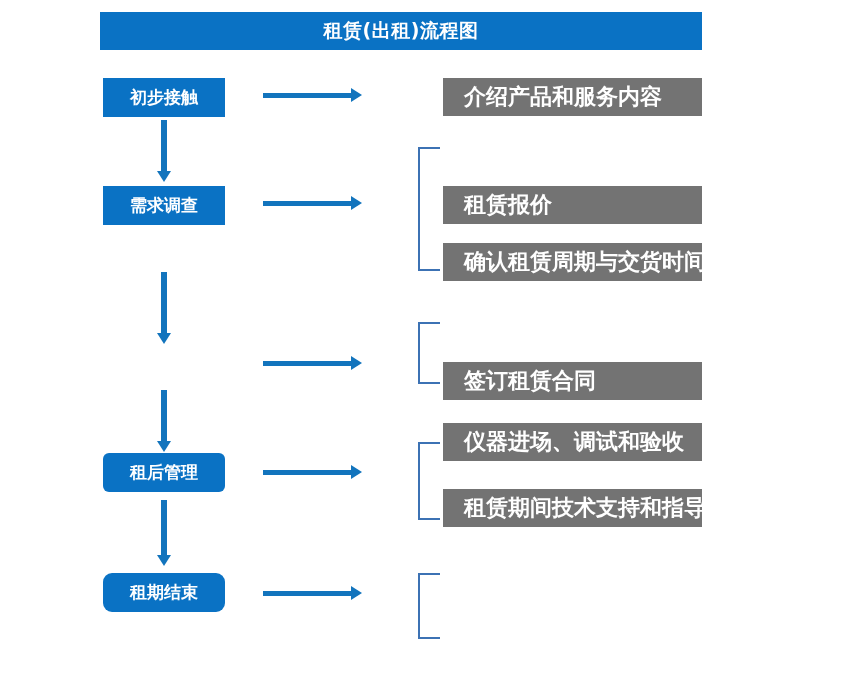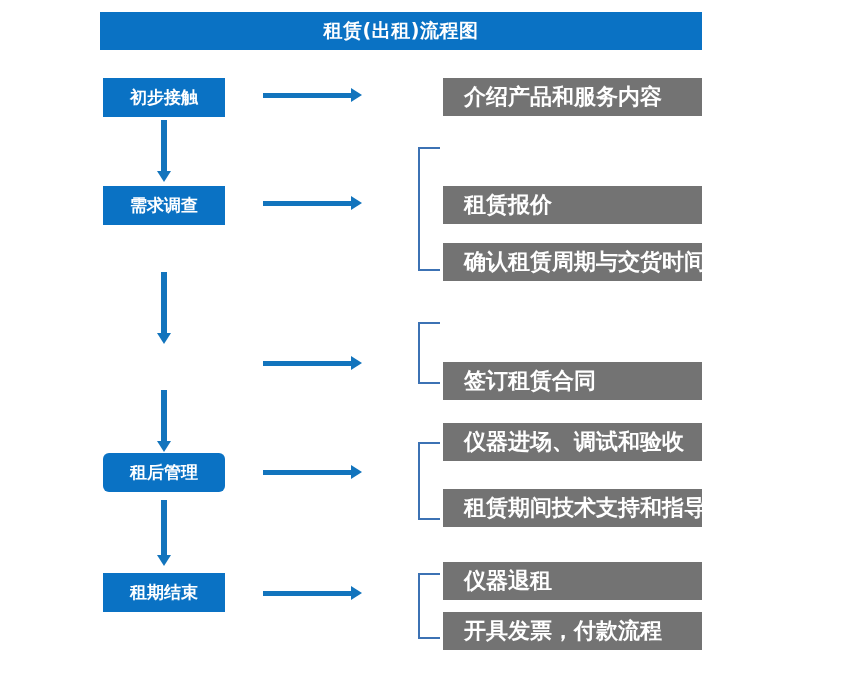--- a/index.html
+++ b/index.html
@@ -195,25 +195,23 @@
   <div class="bracket" style="left:418px; top:442px; height:78px;"></div>
 
   <div class="task-box" style="top:423px;">仪器进场、调试和验收</div>
   <div class="task-box" style="top:489px;">租赁期间技术支持和指导</div>
 
   <div class="v-arrow" style="left:157px; top:500px; height:66px;">
     <div class="shaft" style="height:55px;"></div>
     <div class="head" style="top:55px;"></div>
   </div>
 
-  <div class="stage-box" style="top:573px;">租期结束</div>
+  <div class="stage-box" style="top:573px;border-radius:9px;">租期结束</div>
 
   <div class="h-arrow" style="left:263px; top:586px; width:99px;">
     <div class="shaft" style="width:88px;"></div>
     <div class="head" style="left:88px;"></div>
   </div>
 
   <div class="bracket" style="left:418px; top:573px; height:66px;"></div>
 
-  <div class="task-box" style="top:562px;">仪器退租</div>
-  <div class="task-box" style="top:612px;">开具发票，付款流程</div>
 
 </div>
 
 </body></html>

